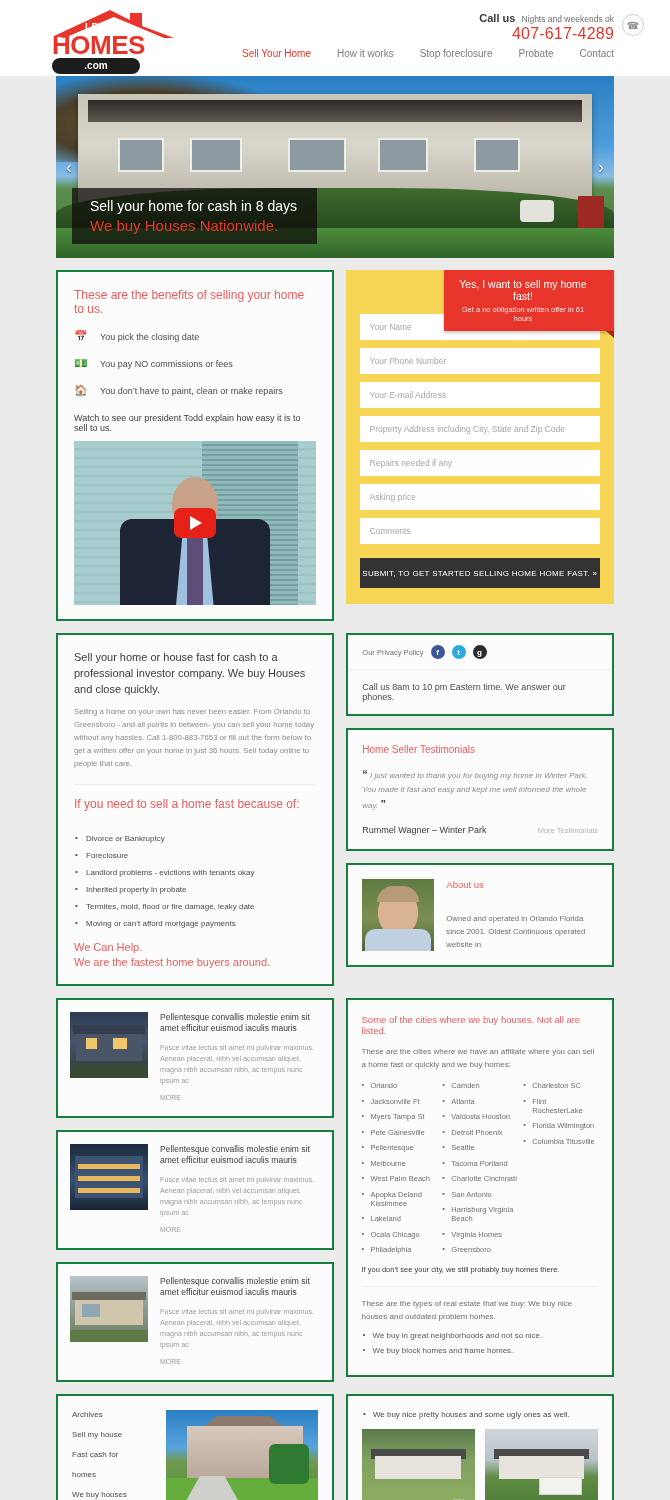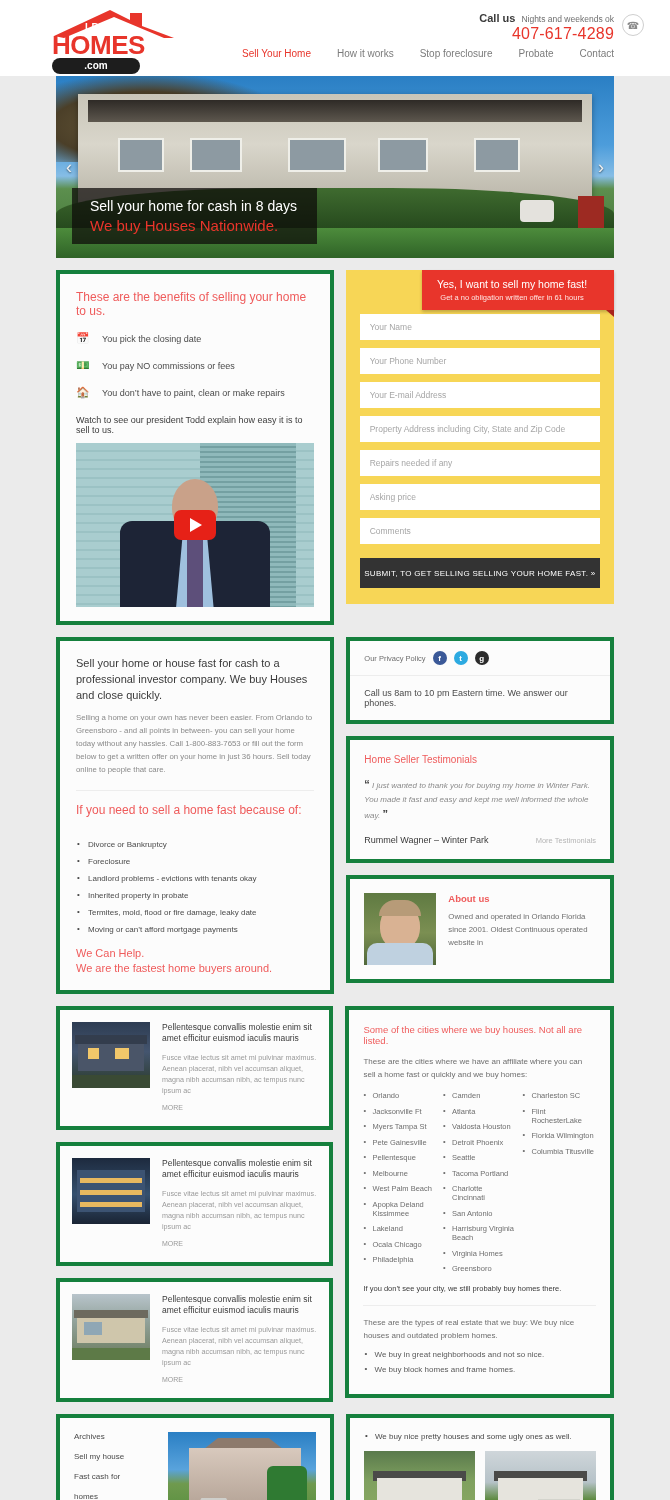--- a/index.html
+++ b/index.html
@@ -94,21 +94,21 @@
   .hero-arrow {
     position: absolute; top: 50%; transform: translateY(-50%);
     color: #f0f0f0; font-size: 18px; width: 18px; text-align:center; cursor:pointer;
     text-shadow: 0 1px 2px rgba(0,0,0,.6);
   }
   .hero-arrow.left { left: 4px; } .hero-arrow.right { right: 4px; }
 
   
   .wrap { margin: 0 56px; }
   .row { display: flex; gap: 12px; margin-top: 12px; align-items: flex-start; }
-  .card { background: #fcfcfc; border: 4px solid #15803d; }
+  .card { background: #fcfcfc; border: 2px solid #15803d; }
 
   
   .col-left { width: 284px; }
   .col-right { width: 274px; }
   .benefits { padding: 16px 16px 14px 16px; }
   .benefits h2 { color:#ef5b5b; font-size: 12px; font-weight: normal; margin-bottom: 14px; }
   .benefit { display:flex; align-items:center; gap: 12px; margin-bottom: 14px; font-size: 9px; color:#4a4a4a;}
   .benefit .bicon { width: 14px; text-align:center; font-size: 11px; color:#2e2e2e; }
   .watch { font-size: 9px; color:#3c3c3c; margin: 16px 0 8px 0; }
   .video { position: relative; height: 164px; overflow:hidden;
@@ -128,21 +128,21 @@
     width: 16px; height: 70px; background:#5d4f7a; }
   .vid-play { position:absolute; left:50%; top:50%; transform: translate(-50%,-50%);
     width: 42px; height: 30px; background:#e62117; border-radius: 7px;
     display:flex; align-items:center; justify-content:center; }
   .vid-play::after { content:""; width:0;height:0;border-left:12px solid #fff;
     border-top:7px solid transparent;border-bottom:7px solid transparent; margin-left:3px;}
 
   
   .formpanel { background:#f7d656; position: relative; padding: 44px 14px 16px 14px; }
   .formbadge {
-    position:absolute; right:0; top:0; width: 192px; background:#e8352b;
+    position:absolute; right:0; top:0; width: 170px; background:#e8352b;
     padding: 8px 22px 8px 10px; text-align:center;
     box-shadow: 0 2px 3px rgba(0,0,0,.22);
   }
   .formbadge .t1 { color:#fff; font-size: 10.5px; }
   .formbadge .t2 { color:#ffe6e3; font-size: 7.5px; margin-top: 3px; }
   .formbadge::after { content:""; position:absolute; right:0; bottom:-7px;
     border-left: 8px solid transparent; border-top: 7px solid #a8231b; }
   .finput { background:#fff; border:none; width:100%; height: 26px;
     padding: 0 10px; font-size: 8.5px; color:#8a8a8a; margin-bottom: 8px;
     font-family:"Liberation Sans", sans-serif; }
@@ -182,21 +182,21 @@
   
   .about { padding: 14px; display:flex; gap: 12px; }
   .avatar { width: 72px; height: 72px; flex: 0 0 72px; overflow:hidden; position:relative;
     background: linear-gradient(180deg,#5f7a42 0%, #7b8f52 55%, #51683a 100%); }
   .av-head { position:absolute; left:50%; transform:translateX(-50%); top: 10px;
     width: 40px; height: 46px; border-radius: 50% 50% 45% 45%; background:#d9b293; }
   .av-hair { position:absolute; left:50%; transform:translateX(-50%); top: 7px;
     width: 42px; height: 16px; border-radius: 20px 20px 0 0; background:#b79b78;}
   .av-body { position:absolute; left:50%; transform:translateX(-50%); bottom:0;
     width: 66px; height: 22px; background:#bfd1e0; border-radius: 10px 10px 0 0;}
-  .about h4 { color:#ef5b5b; font-size: 9.5px; font-weight:bold; margin-bottom: 6px;}
+  .about h4 { color:#ef5b5b; font-size: 9.5px; font-weight:normal; margin-bottom: 22px;}
   .about p { font-size: 7.8px; color:#6e6e6e; line-height: 13px;}
 
   
   .blog { padding: 12px; display:flex; gap: 12px; }
   .blog-thumb { width: 78px; height: 66px; flex:0 0 78px; }
   .blog h5 { font-size: 8.5px; color:#3a3a3a; font-weight:normal; line-height: 11px;}
   .blog p { font-size: 7.2px; color:#9a9a9a; line-height: 11px; margin-top: 8px;}
   .blog .more { font-size: 7px; color:#9a9a9a; margin-top: 8px; display:inline-block;}
 
   
@@ -344,21 +344,21 @@
           <div class="t1">Yes, I want to sell my home fast!</div>
           <div class="t2">Get a no obligation written offer in 61 hours</div>
         </div>
         <input class="finput" placeholder="Your Name" style="">
         <input class="finput" placeholder="Your Phone Number" style="">
         <input class="finput" placeholder="Your E-mail Address" style="">
         <input class="finput" placeholder="Property Address including City, State and Zip Code" style="">
         <input class="finput" placeholder="Repairs needed if any" style="">
         <input class="finput" placeholder="Asking price" style="">
         <input class="finput" placeholder="Comments" style="">
-        <button class="fsubmit">SUBMIT, TO GET SELLING SELLING YOUR HOME FAST.  »</button>
+        <button class="fsubmit">SUBMIT, TO GET STARTED SELLING HOME HOME FAST.  »</button>
       </div>
     </div>
 
     <div class="row">
       <div class="col-left card textcard">
         <h3>Sell your home or house fast for cash to a professional investor company. We buy Houses and close quickly.</h3>
         <p class="body">Selling a home on your own has never been easier. From Orlando to Greensboro - and all points in between- you can sell your home today without any hassles. Call 1-800-883-7653 or fill out the form below to get a written offer on your home in just 36 hours. Sell today online to people that care.</p>
         <div class="hrule"></div>
         <h4>If you need to sell a home fast because of:</h4>
         <ul>

